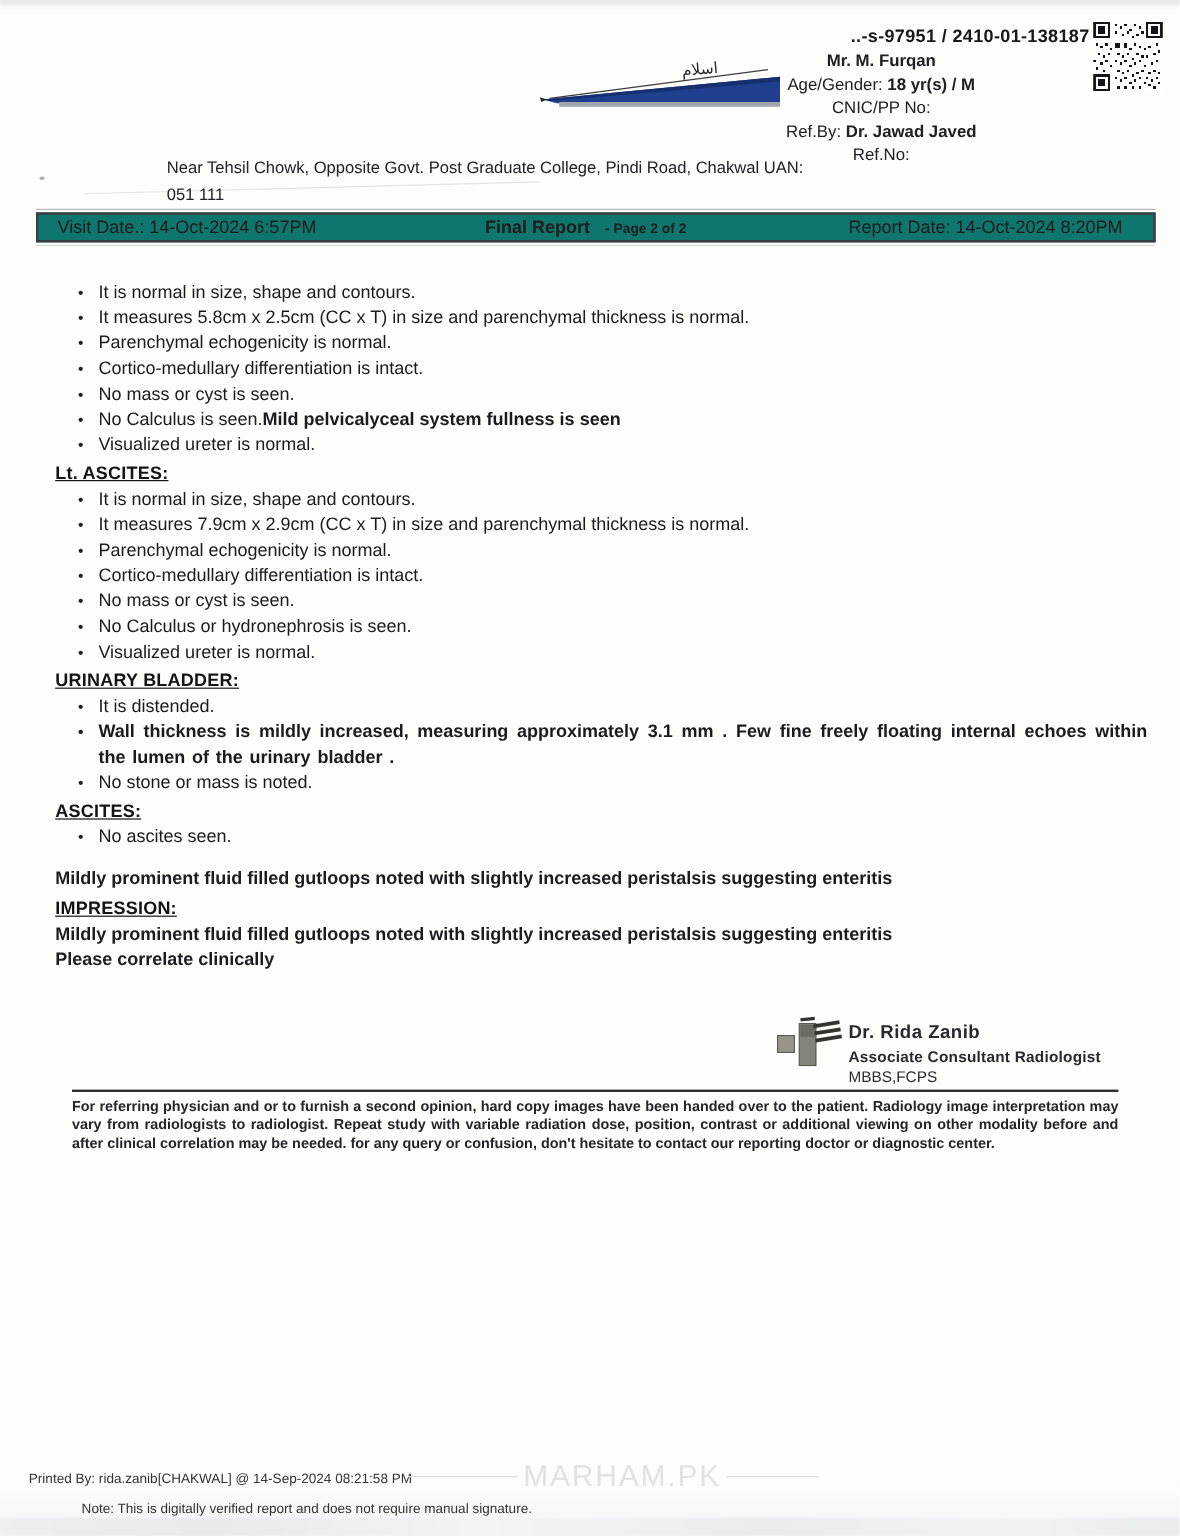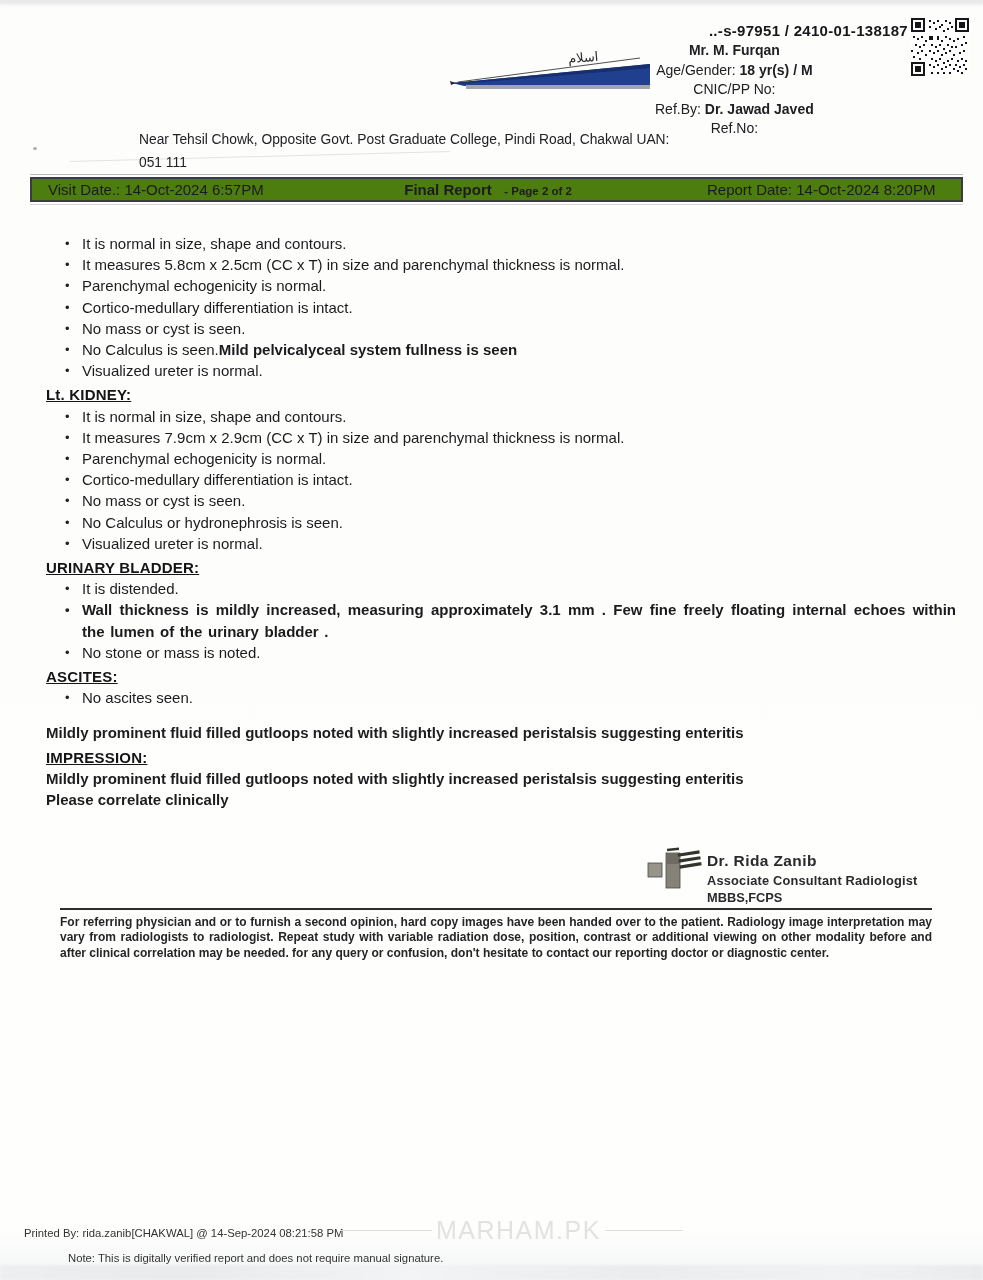--- a/index.html
+++ b/index.html
@@ -29,21 +29,21 @@
     transform:rotate(-5deg); letter-spacing:1px;
   }
   .address {
     position:absolute; top:129px; left:139px; width:540px;
     font-size:13.8px; line-height:22.5px; color:#222226;
   }
 
   
   .visit-bar {
     position:absolute; top:177px; left:30px; width:933px; height:25px;
-    border:2px solid #3c3c40; background:#4d7c0f;
+    border:2px solid #3c3c40; background:#0f766e;
   }
   .visit-bar::before { content:""; position:absolute; left:-2px; right:-2px; top:-5px; border-top:1.5px solid #b9b9bc; }
   .visit-bar::after  { content:""; position:absolute; left:-2px; right:-2px; bottom:-5px; border-top:1px solid #d8d8da; }
   .visit-bar .vd { position:absolute; left:16px; top:2px; font-size:15px; color:#1b1b1e; }
   .visit-bar .center { position:absolute; left:50%; transform:translateX(-55%); top:2px; white-space:nowrap; }
   .visit-bar .center .fr { font-size:15px; font-weight:bold; }
   .visit-bar .center .pg { font-size:11.5px; font-weight:bold; margin-left:8px; }
   .visit-bar .rd { position:absolute; left:675px; top:2px; font-size:15px; color:#1b1b1e; }
 
   
@@ -64,21 +64,21 @@
   .note-par { font-weight:bold; font-size:15px; line-height:21.4px; margin:14px 0 0 0; }
   .imp-line { font-weight:bold; font-size:15px; line-height:21.4px; margin:0; }
   .imp-line.justify { text-align:justify; word-spacing:.5px; }
 
   
   .signature { position:absolute; top:846px; left:645px; display:flex; }
   .stamp { width:58px; height:50px; margin-right:4px; }
   .sig-text { padding-top:6px; color:#2a2a2e; }
   .sig-text .nm { font-size:15.5px; font-weight:bold; letter-spacing:.4px; }
   .sig-text .tt { font-size:12.8px; font-weight:bold; margin-top:3px; letter-spacing:.2px; }
-  .sig-text .ql { font-size:12.8px; font-weight:bold; margin-top:2px; }
+  .sig-text .ql { font-size:12.8px; font-weight:normal; margin-top:2px; }
 
   
   .disclaimer {
     position:absolute; top:908px; left:60px; width:872px;
     border-top:2.5px solid #2d2d30; padding-top:5px;
     font-size:12px; font-weight:bold; line-height:15.4px;
     text-align:justify; color:#252528;
   }
 
   
@@ -174,21 +174,21 @@
     <ul class="blist">
       <li><span>It is normal in size, shape and contours.</span></li>
       <li><span>It measures 5.8cm x 2.5cm (CC x T) in size  and parenchymal thickness is normal.</span></li>
       <li><span>Parenchymal echogenicity is normal.</span></li>
       <li><span>Cortico-medullary differentiation is intact.</span></li>
       <li><span>No mass or cyst is seen.</span></li>
       <li><span>No Calculus is seen.</span><span class="b">Mild pelvicalyceal system fullness is seen</span></li>
       <li><span>Visualized ureter is normal.</span></li>
     </ul>
 
-    <div class="sec-h">Lt. KIDNEY:</div>
+    <div class="sec-h">Lt. ASCITES:</div>
     <ul class="blist">
       <li><span>It is normal in size, shape and contours.</span></li>
       <li><span>It measures 7.9cm x 2.9cm (CC x T) in size  and parenchymal thickness is normal.</span></li>
       <li><span>Parenchymal echogenicity is normal.</span></li>
       <li><span>Cortico-medullary differentiation is intact.</span></li>
       <li><span>No mass or cyst is seen.</span></li>
       <li><span>No Calculus or hydronephrosis is seen.</span></li>
       <li><span>Visualized ureter is normal.</span></li>
     </ul>
 

